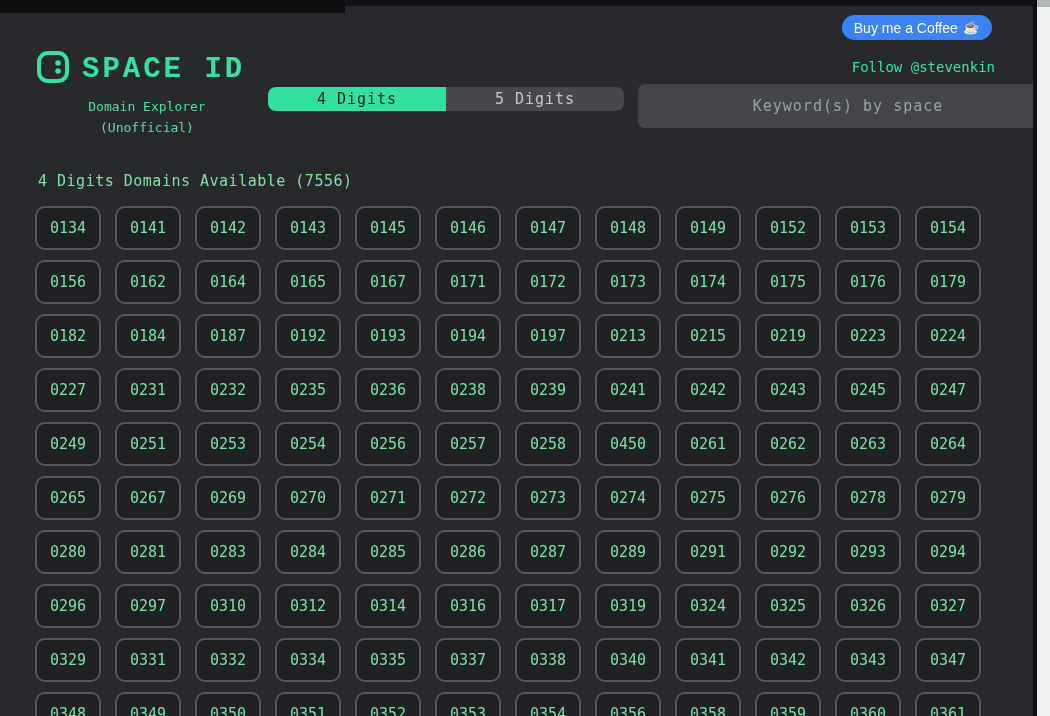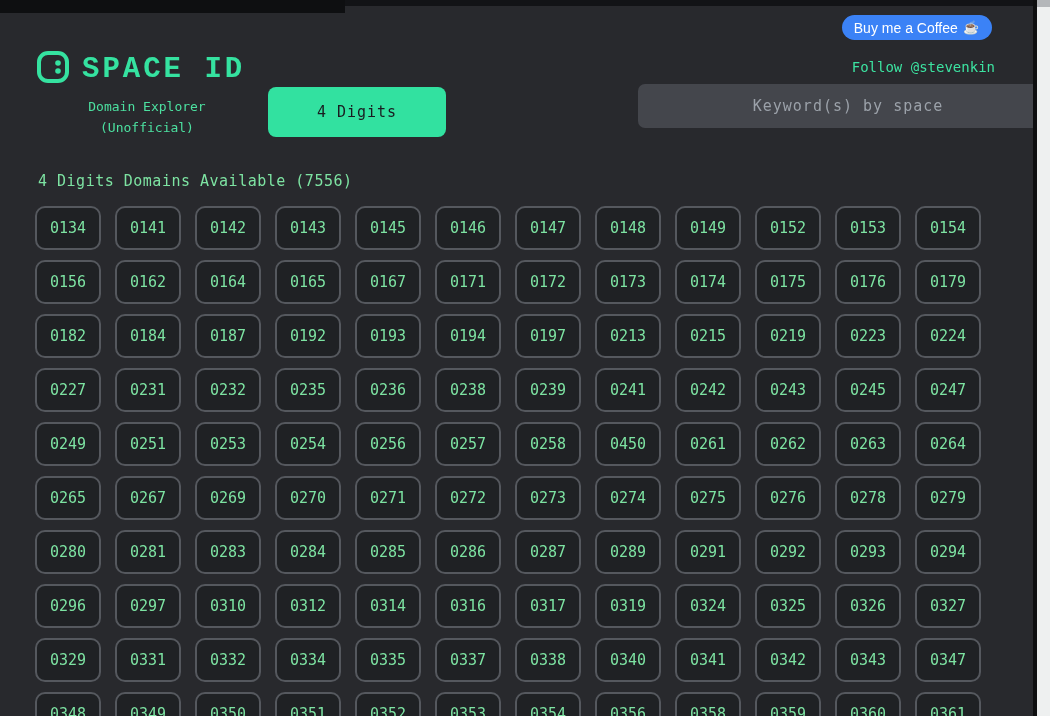--- a/index.html
+++ b/index.html
@@ -96,21 +96,21 @@
     letter-spacing: 1px;
   }
 
   .tabs {
     position: absolute; left: 268px; top: 87px;
     display: flex;
     border-radius: 8px;
     overflow: hidden;
   }
   .tab {
-    width: 178px; height: 50px;
+    width: 178px; height: 24px;
     border: none;
     font-family: "DejaVu Sans Mono", monospace;
     font-size: 15px;
     letter-spacing: 1px;
     cursor: pointer;
   }
   .tab.active { background: #32e1a0; color: #1a1c20; }
   .tab.inactive { background: #46484e; color: #c5c9ce; }
 
   .keyword-input {
@@ -181,20 +181,21 @@
 
   <button class="coffee-btn">
     <span>Buy me a Coffee</span>
     <span class="coffee-icon">☕</span>
   </button>
   <a href="#" class="follow-link">Follow @stevenkin</a>
 
 
   <div class="tabs">
     <button class="tab active">4 Digits</button>
+    <button class="tab inactive">5 Digits</button>
   </div>
 
   <input class="keyword-input" type="text" placeholder="Keyword(s) by space" style="">
 
   <div class="heading">4 Digits Domains Available (7556)</div>
 
   <div class="grid" id="domain-grid">
       <button class="domain-btn">0134</button>
       <button class="domain-btn">0141</button>
       <button class="domain-btn">0142</button>

